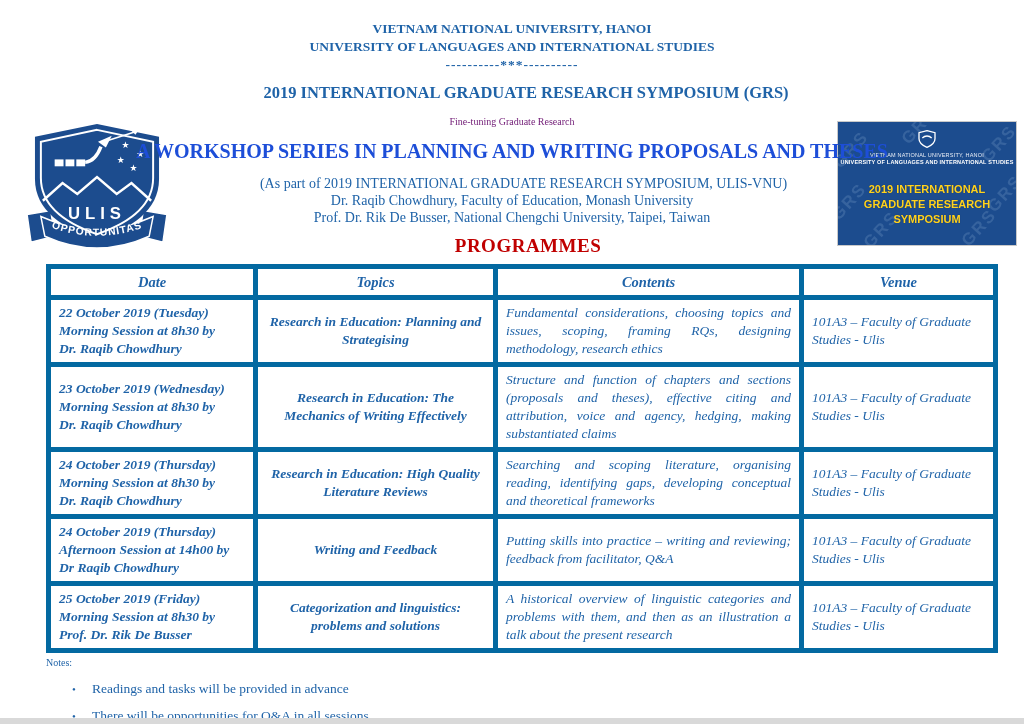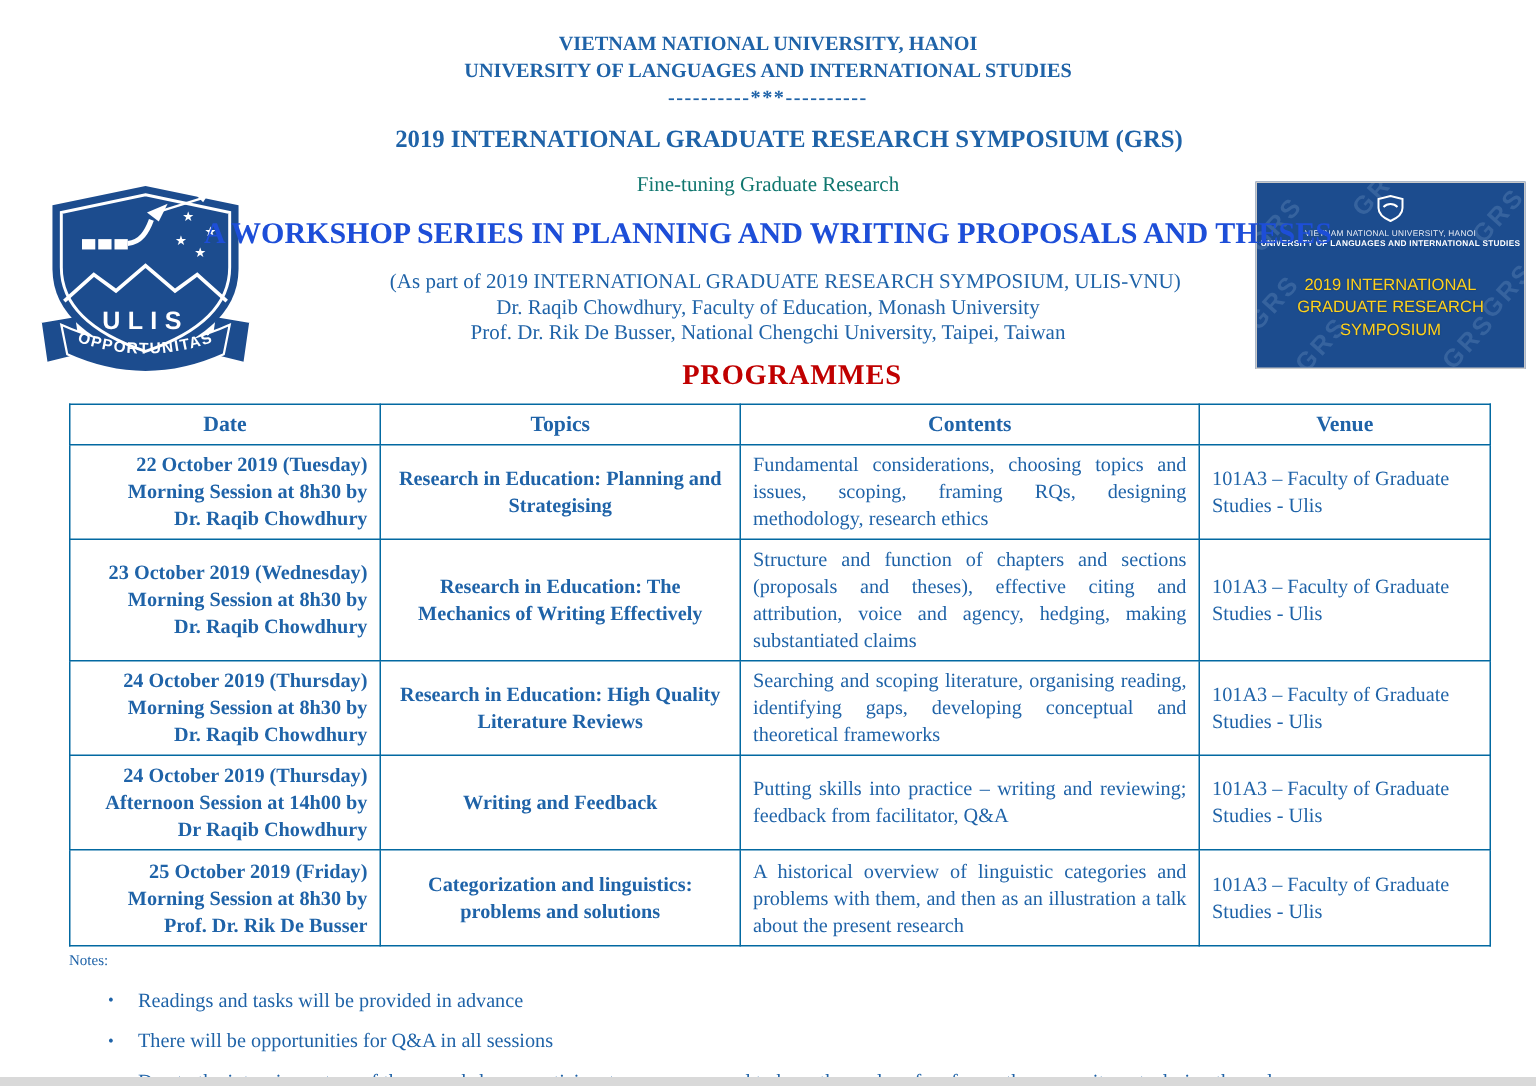--- a/index.html
+++ b/index.html
@@ -6,21 +6,21 @@
   body{
     width:1024px;height:724px;position:relative;background:#ffffff;
     font-family:"Liberation Serif", serif;overflow:hidden;
   }
 
   
   .header{ text-align:center; padding-top:20px; position:relative; z-index:2;}
   .uni-line{font-size:13.5px;font-weight:bold;color:#1F63A8;line-height:18px;}
   .divider{font-size:13.5px;font-weight:bold;color:#1F63A8;line-height:18px;letter-spacing:1px;}
   .symposium-title{font-size:16.5px;font-weight:bold;color:#1F63A8;margin-top:9px;padding-left:28px;}
-  .fine-tuning{font-size:14px;color:#0f766e;margin-top:13px;}
+  .fine-tuning{font-size:10px;color:#701a75;margin-top:13px;}
   .workshop-title{font-size:20px;font-weight:bold;color:#1d4ed8;margin-top:13px;}
   .as-part{font-size:14px;color:#1F63A8;margin-top:12px;margin-left:23px;}
   .presenter{font-size:14px;color:#1F63A8;line-height:17px;}
   .presenter b{font-weight:normal;}
   .programmes{font-size:19px;font-weight:bold;color:#C00000;margin-top:9px;letter-spacing:.5px;padding-left:32px;}
 
   
   .ulis-logo{position:absolute;left:22px;top:122px;width:150px;height:128px;z-index:1;}
 
   
@@ -30,34 +30,34 @@
     font-family:"Liberation Sans", sans-serif;z-index:1;
   }
   .banner .wm{
     position:absolute;font-weight:bold;font-size:17px;color:rgba(150,180,220,0.22);
     transform:rotate(-48deg);letter-spacing:2px;pointer-events:none;
   }
   .banner-inner{position:relative;width:100%;height:100%;text-align:center;}
   .banner-logo{margin-top:8px;}
   .banner-uni{font-size:5.5px;color:#e8edf5;line-height:7px;letter-spacing:.2px;}
   .banner-uni2{font-size:5.5px;color:#ffffff;font-weight:bold;line-height:7px;letter-spacing:.2px;}
-  .banner-title{font-size:11px;font-weight:normal;color:#FFD21E;line-height:15px;margin-top:16px;
+  .banner-title{font-size:11px;font-weight:bold;color:#FFD21E;line-height:15px;margin-top:16px;
     text-shadow:0 0 1px rgba(0,0,0,.4);}
 
   
   table.prog{
     border-collapse:collapse;table-layout:fixed;
     margin:7px 0 0 46px;width:947px;
   }
   table.prog td,table.prog th{
-    border:1px solid #0369a1;vertical-align:middle;
-    font-size:13.5px;color:#1F63A8;padding:4px 8px;
+    border:5px solid #0369a1;vertical-align:middle;
+    font-size:13.5px;color:#1F63A8;padding:4px 8px;font-style:italic;
   }
   table.prog th{font-size:14.5px;font-weight:bold;text-align:center;height:22px;padding:2px 4px;}
-  td.c-date{font-weight:bold;white-space:pre-line;line-height:18px;text-align:right;}
+  td.c-date{font-weight:bold;white-space:pre-line;line-height:18px;}
   td.c-topic{font-weight:bold;white-space:pre-line;line-height:18px;text-align:center;}
   td.c-contents{text-align:justify;line-height:18px;}
   td.c-venue{white-space:pre-line;line-height:18px;}
 
   
   .notes-label{margin:4px 0 0 46px;font-size:10px;color:#1F63A8;}
   .notes-list{margin-top:12px;}
   .note-item{display:flex;margin:0 0 9px 72px;font-size:13.5px;color:#1F63A8;line-height:17px;}
   .note-bullet{width:20px;flex:0 0 20px;font-size:11px;padding-top:1px;}
 

